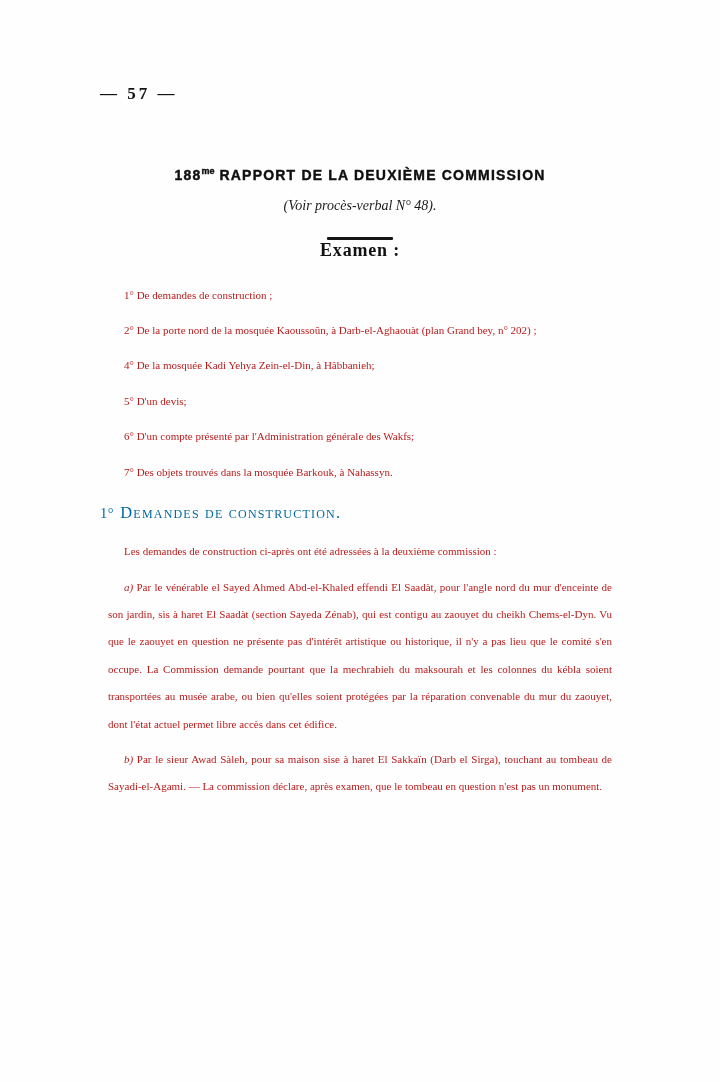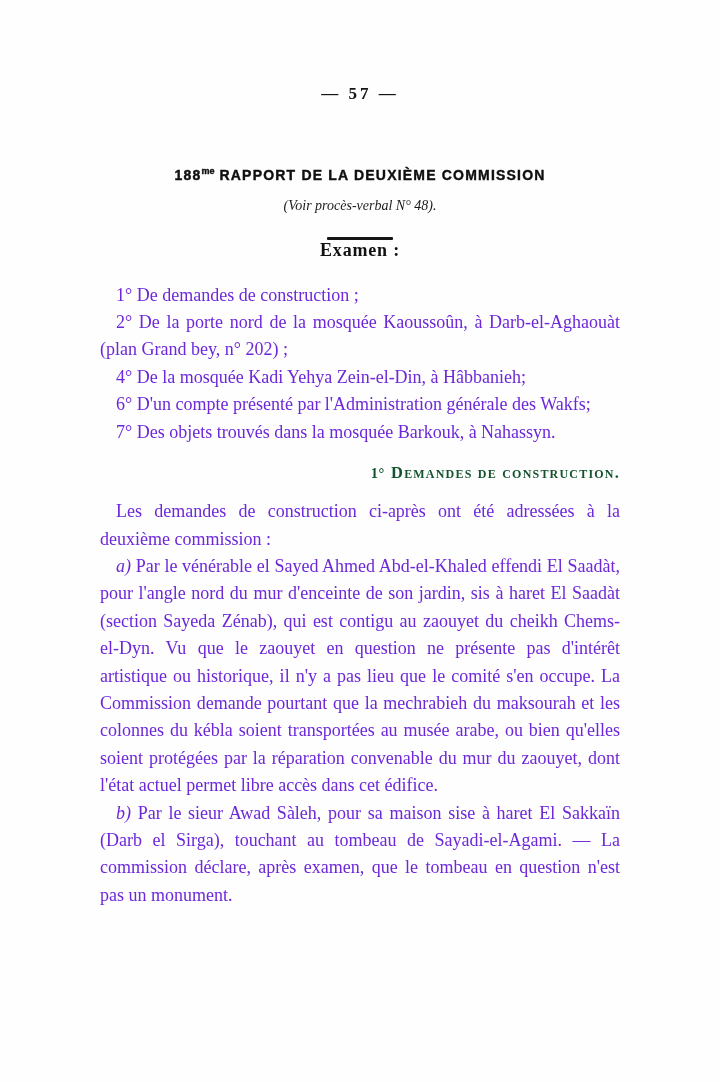--- a/index.html
+++ b/index.html
@@ -13,21 +13,20 @@
     height: 1082px;
     margin: 0 auto;
     background: #fefefe;
     box-sizing: border-box;
     padding: 84px 100px 0 100px;
     font-family: "Liberation Serif", serif;
     color: #1b1b1b;
     overflow: hidden;
   }
   .page-number {
-    text-align: center;
     font-weight: bold;
     font-size: 17px;
     letter-spacing: 3px;
     color: #141414;
   }
   .report-heading {
     margin-top: 62px;
     text-align: center;
     font-family: "Liberation Sans", sans-serif;
     font-weight: bold;
@@ -59,34 +58,34 @@
     font-weight: bold;
     font-size: 18px;
     letter-spacing: 0.8px;
     color: #111111;
   }
   .item-list {
     margin-top: 21px;
   }
   .item-list p,
   .body-text p {
-    margin: 0;
+    margin: 8px;
     text-indent: 16px;
     text-align: justify;
-    font-size: 18px;
+    font-size: 11px;
     line-height: 27.4px;
-    color: #6d28d9;
+    color: #b91c1c;
   }
   .section-heading {
     margin-top: 13px;
-    text-align: right;
+    text-align: left;
     font-size: 14.5px;
-    font-weight: bold;
+    font-weight: normal;
     letter-spacing: 0.6px;
-    color: #14532d;
+    color: #0369a1;
     line-height: 27px;
   }
   .section-heading .heading-number {
     margin-right: 6px;
   }
   .section-heading .smallcaps {
     font-variant: small-caps;
     letter-spacing: 1.2px;
     font-size: 16.5px;
   }
@@ -112,20 +111,21 @@
   <div class="report-subtitle">(Voir procès-verbal N° 48).</div>
 
   <div class="divider-rule"></div>
 
   <div class="examen-heading">Examen :</div>
 
   <div class="item-list">
     <p>1° De demandes de construction ;</p>
     <p>2° De la porte nord de la mosquée Kaoussoûn, à Darb-el-Aghaouàt (plan Grand bey, n° 202) ;</p>
     <p>4° De la mosquée Kadi Yehya Zein-el-Din, à Hâbbanieh;</p>
+    <p>5° D'un devis;</p>
     <p>6° D'un compte présenté par l'Administration générale des Wakfs;</p>
     <p>7° Des objets trouvés dans la mosquée Barkouk, à Nahassyn.</p>
   </div>
 
   <div class="section-heading">
     <span class="heading-number">1°</span><span class="smallcaps">Demandes de construction.</span>
   </div>
 
   <div class="body-text">
     <p>Les demandes de construction ci-après ont été adressées à la deuxième commission :</p>

